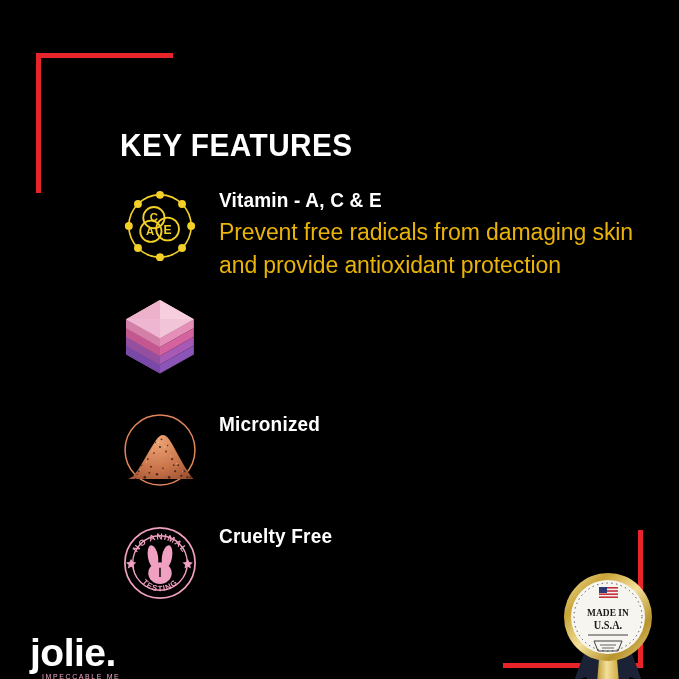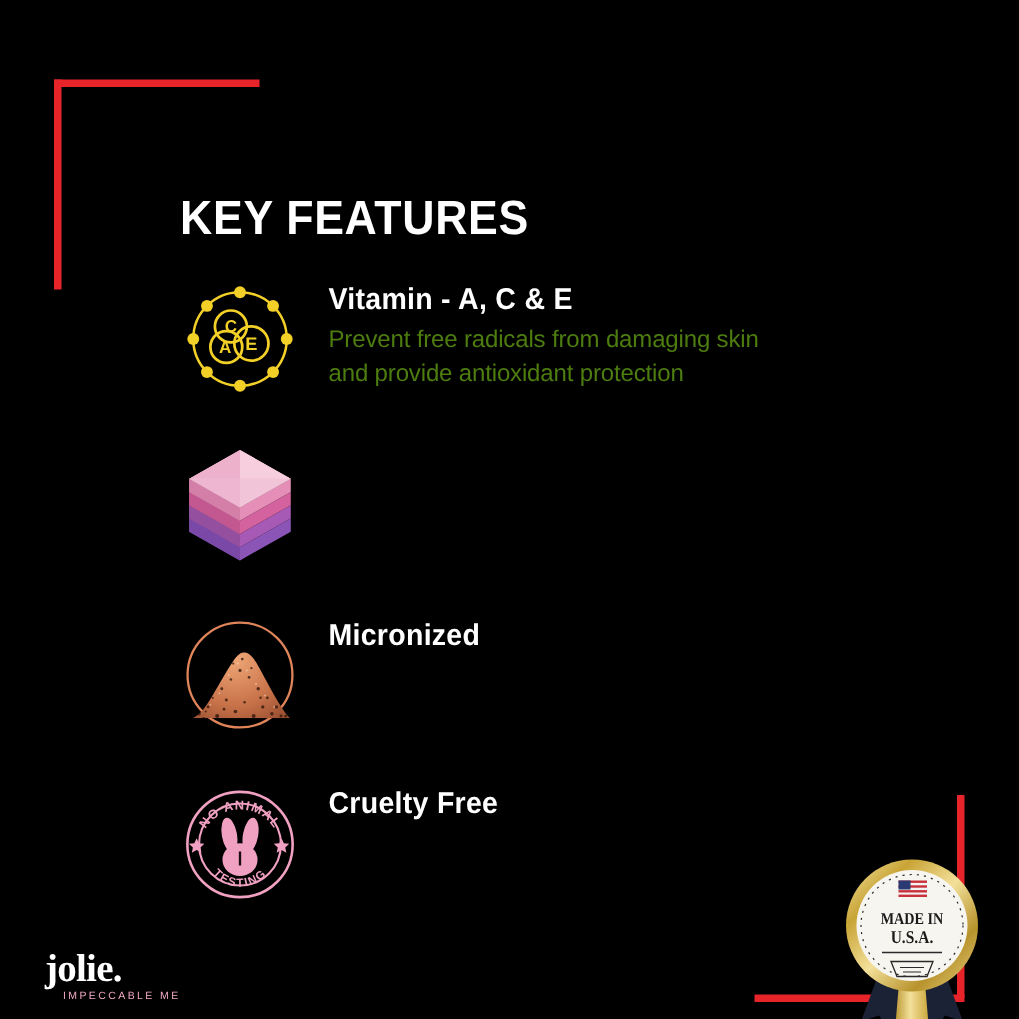--- a/index.html
+++ b/index.html
@@ -76,37 +76,37 @@
     font-weight: bold;
     color: #ffffff;
     letter-spacing: 0.2px;
     line-height: 1.1;
     margin-bottom: 5px;
     transform: scaleX(0.95);
     transform-origin: left center;
     white-space: nowrap;
   }
   .feature-desc {
-    font-size: 16px;
-    color: #4d7c0f;
+    font-size: 23px;
+    color: #eab308;
     line-height: 1.42;
     letter-spacing: -0.1px;
     white-space: pre-line;
   }
 
   
   #brand-logo {
     position: absolute;
     left: 30px;
     top: 614px;
     text-align: left;
   }
   #brand-wordmark {
-    font-family: Liberation Serif, serif;
-    font-size: 26px;
+    font-family: Liberation Sans, sans-serif;
+    font-size: 39px;
     font-weight: bold;
     color: #ffffff;
     line-height: 0.95;
     letter-spacing: -0.5px;
   }
   #brand-tagline {
     font-family: "Liberation Sans", sans-serif;
     font-size: 7px;
     color: #f0a9c4;
     letter-spacing: 1.6px;

